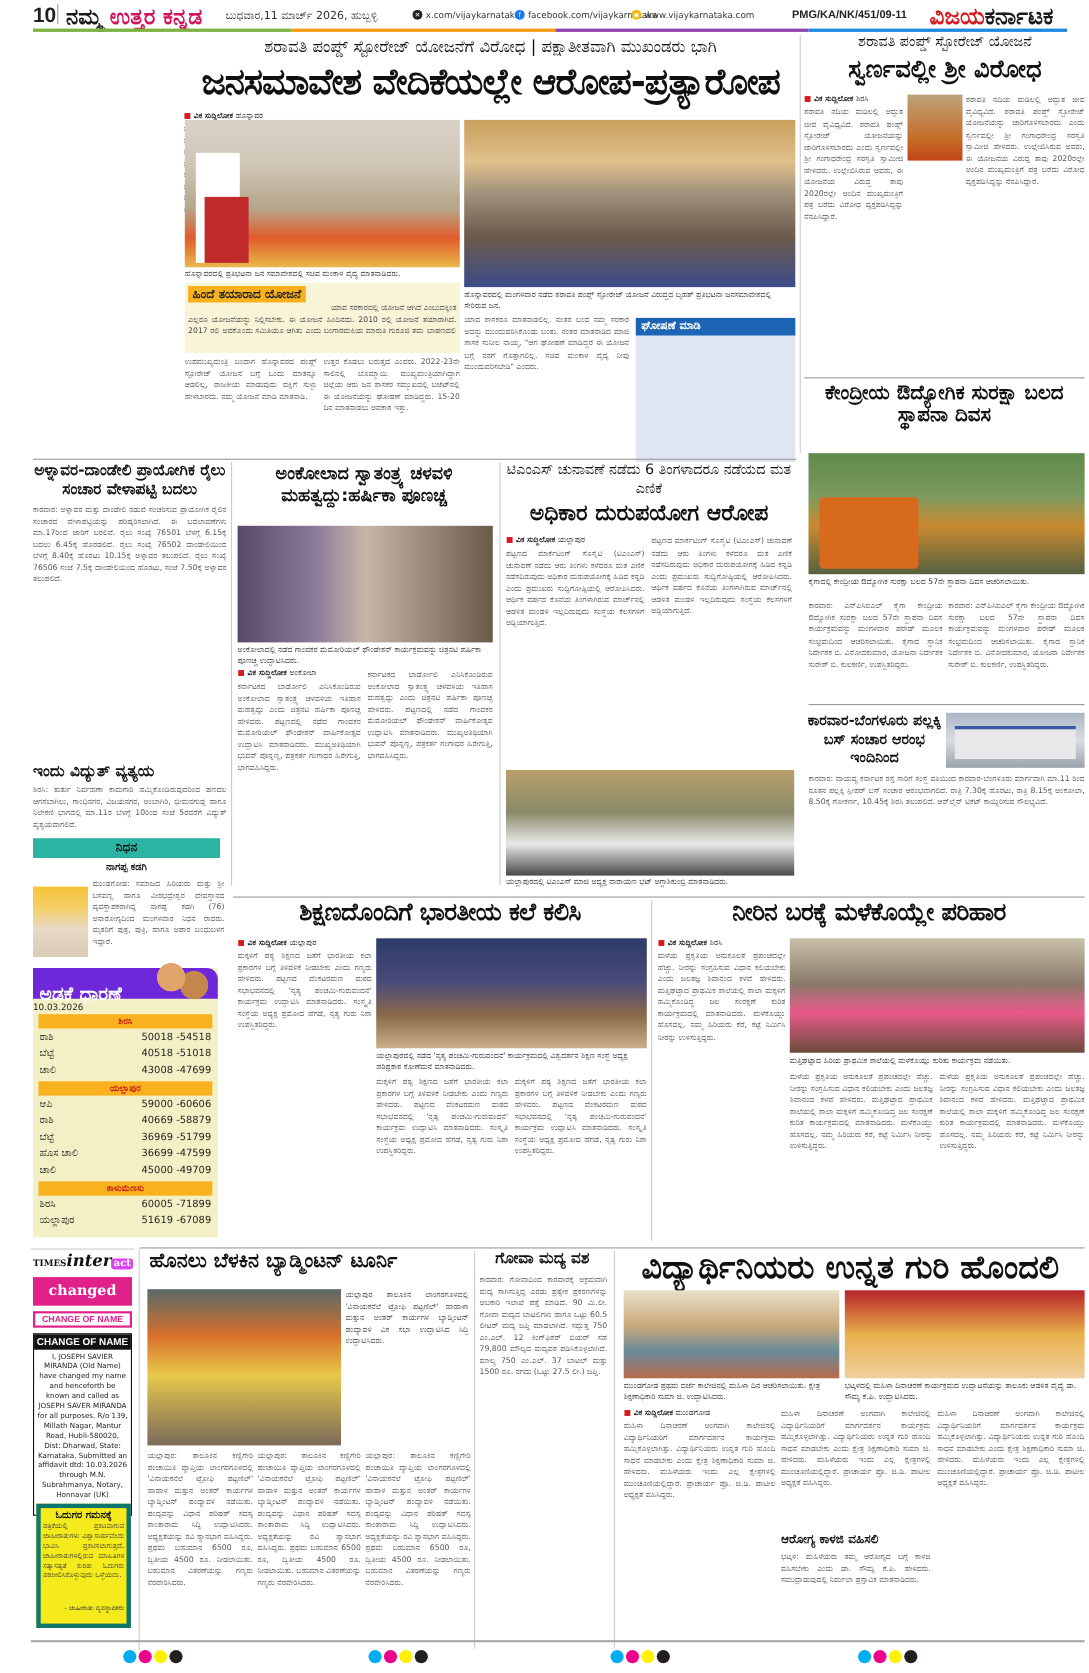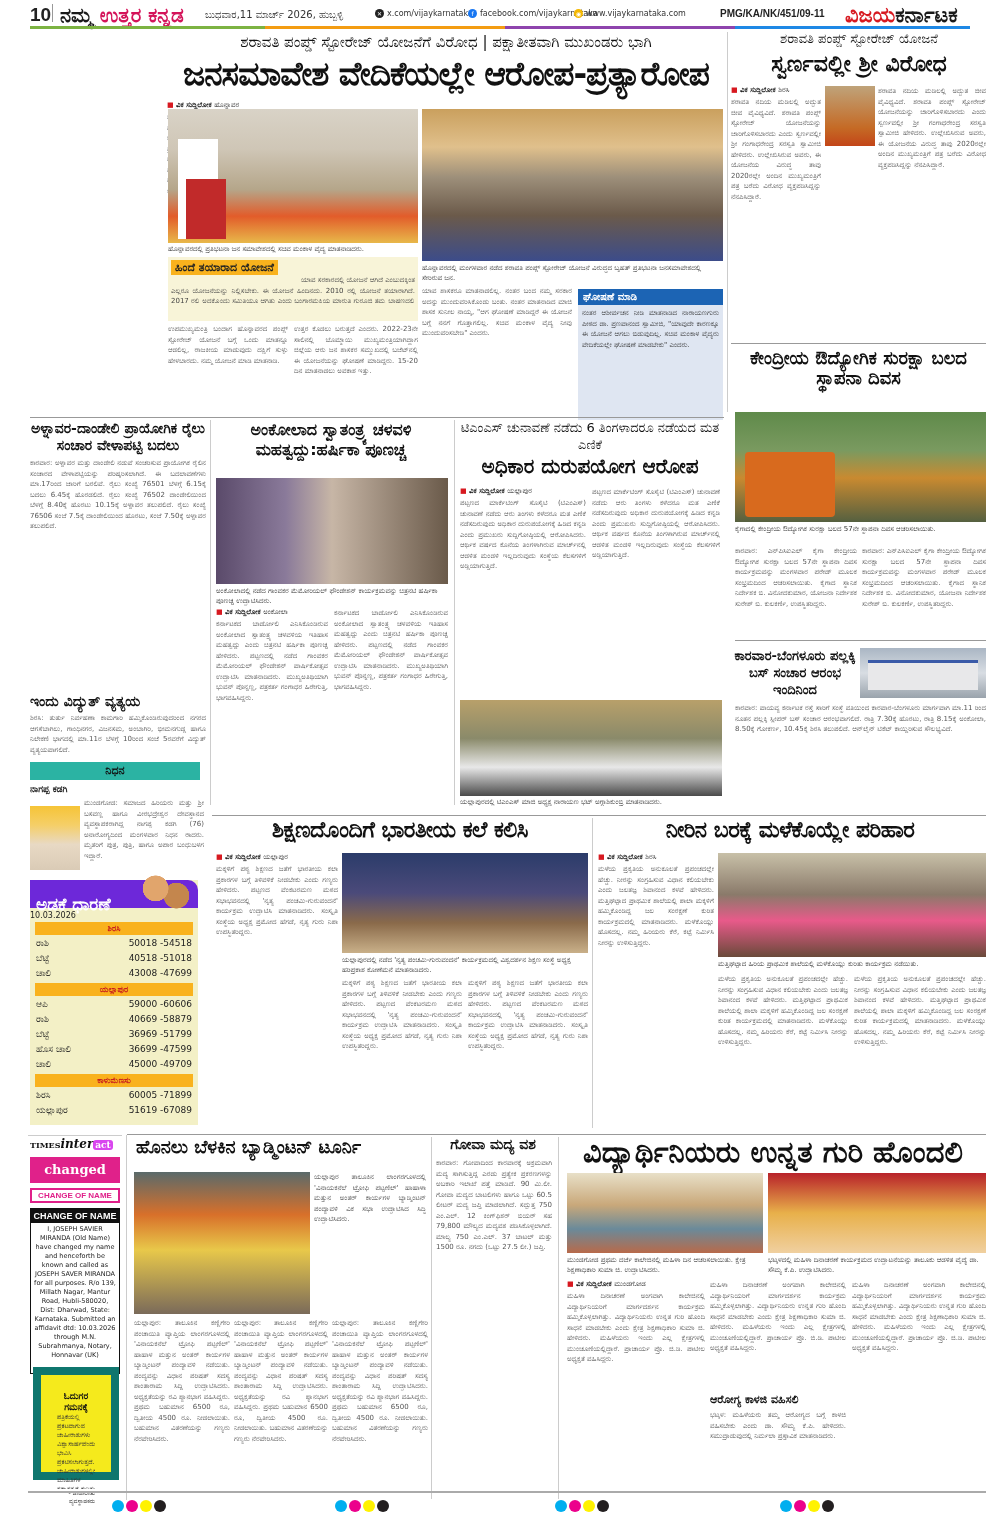--- a/index.html
+++ b/index.html
@@ -29,21 +29,21 @@
 .rate .d{text-align:left;font-size:8px;margin:3px 0 1px}
 .rate .g{background:#f9b21d;color:#c81e1e;text-align:center;font-size:8px;font-weight:bold;height:13px;line-height:13px;margin:2px 5px 1px}
 .rate .r{display:flex;justify-content:space-between;font-size:9px;padding:0 6px;height:15px;line-height:15px}
 .ad{left:30px;top:1137px;width:90px}
 .tl{font:bold 9px "DejaVu Serif",serif;color:#111}
 .tl span{color:#d71920;font-style:italic}
 .pers{background:#e0218a;color:#fff;text-align:center;font:bold 13px "DejaVu Serif",serif;height:26px;line-height:26px;margin-top:6px}
 .con{border:2px solid #e0218a;color:#e0218a;font:bold 8px "Liberation Sans",sans-serif;text-align:center;height:15px;line-height:12px;margin-top:5px}
 .cbox{border:1px solid #111;margin-top:5px;font-size:6.5px;line-height:9px;text-align:center;color:#222}
 .cbox .hd{background:#111;color:#fff;font:bold 9px "Liberation Sans",sans-serif;height:14px;line-height:14px}
-.yel{left:33px;top:1367px;width:86px;height:113px;background:#f5ea1c;border:8px solid #0f766e;padding:16px}
+.yel{left:33px;top:1367px;width:86px;height:113px;background:#f5ea1c;border:4px solid #0f766e;padding:2px}
 .yel .h{font-weight:bold;font-size:9px;text-align:center;color:#111}
 .cmyk{display:flex;gap:2px;top:1500px}
 .cmyk i{display:block;width:12px;height:12px;border-radius:50%}
 </style>
 </head>
 <body>
 
 <div class="abs hdr">
   <div class="abs pgno">10</div>
   <div class="abs" style="left:52px;top:4px;width:1px;height:18px;background:#999"></div>
@@ -84,21 +84,20 @@
 <div class="abs" style="left:168px;top:257px;width:250px;height:64px;background:#f8f4d8">
   <div class="abs" style="left:3px;top:3px;padding:1px 4px;background:#f9b21d;font:bold 11px 'DejaVu Sans',sans-serif;color:#222">ಹಿಂದೆ ತಯಾರಾದ ಯೋಜನೆ</div>
   <div class="abs txt" style="left:3px;top:18px;width:244px;height:44px;color:#444;text-indent:130px;margin-top:-16px;padding-top:16px">ಯಾವ ಸರಕಾರದಲ್ಲಿ ಯೋಜನೆ ಆಗಿದೆ ಎಂಬುದಕ್ಕಿಂತ ಎಲ್ಲರೂ ಯೋಜನೆಯನ್ನು ನಿಲ್ಲಿಸಬೇಕು. ಈ ಯೋಜನೆ ಹಿಂದಿನದು. 2010 ರಲ್ಲಿ ಯೋಜನೆ ತಯಾರಾಗಿದೆ. 2017 ರಲ್ಲಿ ಅದಕ್ಕೊಂದು ಸಮಿತಿಯೂ ಆಗಿತ್ತು ಎಂದು ಬಂಗಾರಮಕ್ಕಿಯ ಮಾರುತಿ ಗುರೂಜಿ ತಮ್ಮ ಭಾಷಣದಲ್ಲಿ ಹೇಳಿದರು. ಸಚಿವ ಮಂಕಾಳ ವೈದ್ಯರು ಯೋಜನೆಯನ್ನು ನಿಲ್ಲಿಸಿ ಜನರ ಪ್ರೀತಿಗೆ ಪಾತ್ರರಾಗಿ ಎಂದರು.</div>
 </div>
 
 <div class="abs txt" style="left:168px;top:324px;width:120px;height:94px">ಉಪಮುಖ್ಯಮಂತ್ರಿ ಬಂದಾಗ ಹೊನ್ನಾವರದ ಪಂಪ್ಡ್ ಸ್ಟೋರೇಜ್ ಯೋಜನೆ ಬಗ್ಗೆ ಒಂದು ಮಾತನ್ನೂ ಆಡಲಿಲ್ಲ, ರಾಜಕೀಯ ಮಾಡುವುದು ದಕ್ಷಿಗೆ ಸುಳ್ಳು ಹೇಳಬಾರದು. ನಮ್ಮ ಯೋಜನೆ ಮಾಡಿ ಮಾತನಾಡಿ.</div>
 <div class="abs txt" style="left:294px;top:324px;width:124px;height:94px">ಉತ್ತರ ಕೊಡಲು ಬರುತ್ತದೆ ಎಂದರು. 2022-23ನೇ ಸಾಲಿನಲ್ಲಿ ಬೊಮ್ಮಾಯಿ ಮುಖ್ಯಮಂತ್ರಿಯಾಗಿದ್ದಾಗ ಜಿಲ್ಲೆಯ ಆರು ಜನ ಶಾಸಕರ ಸಮ್ಮುಖದಲ್ಲಿ ಬಜೆಟ್‌ನಲ್ಲಿ ಈ ಯೋಜನೆಯನ್ನು ಘೋಷಣೆ ಮಾಡಿದ್ದರು. 15-20 ದಿನ ಮಾತನಾಡಲು ಅವಕಾಶ ಇತ್ತು.</div>
 <div class="abs txt" style="left:422px;top:286px;width:150px;height:130px">ಯಾವ ಶಾಸಕರೂ ಮಾತನಾಡಲಿಲ್ಲ. ನಂತರ ಬಂದ ನಮ್ಮ ಸರಕಾರ ಅದನ್ನು ಮುಂದುವರಿಸಿಕೊಂಡು ಬಂತು. ನಂತರ ಮಾತನಾಡಿದ ಮಾಜಿ ಶಾಸಕ ಸುನೀಲ ನಾಯ್ಕ, "ಆಗ ಘೋಷಣೆ ಮಾಡಿದ್ದರೆ ಈ ಯೋಜನೆ ಬಗ್ಗೆ ನನಗೆ ಗೊತ್ತಾಗಲಿಲ್ಲ. ಸಚಿವ ಮಂಕಾಳ ವೈದ್ಯ ನೀವು ಮುಂದುವರಿಸಬೇಡಿ" ಎಂದರು.</div>
 <div class="abs" style="left:578px;top:289px;width:145px;height:131px;background:#dfe6f2">
   <div style="background:#1c64b4;color:#fff;font:bold 10px 'DejaVu Sans',sans-serif;padding:2px 5px;height:16px">ಘೋಷಣೆ ಮಾಡಿ</div>
-  <div class="txt" style="padding:3px 4px;height:112px;color:#333">ನಂತರ ಆಶೀರ್ವಚನ ನೀಡಿ ಮಾತನಾಡಿದ ನಾರಾಯಣಗುರು ಪೀಠದ ಡಾ. ಪ್ರಣವಾನಂದ ಸ್ವಾಮೀಜಿ, "ಯಾವುದೇ ಕಾರಣಕ್ಕೂ ಈ ಯೋಜನೆ ಆಗಲು ಬಿಡುವುದಿಲ್ಲ. ಸಚಿವ ಮಂಕಾಳ ವೈದ್ಯರು ವೇದಿಕೆಯಲ್ಲೇ ಘೋಷಣೆ ಮಾಡಬೇಕು" ಎಂದರು.</div>
 </div>
 
 <div class="abs vrule" style="left:727px;top:32px;height:380px"></div>
 
 <div class="abs h1s" style="left:730px;top:32px;width:258px;font-size:13px">ಶರಾವತಿ ಪಂಪ್ಡ್ ಸ್ಟೋರೇಜ್ ಯೋಜನೆ</div>
 <div class="abs h1s" style="left:730px;top:52px;width:258px;font-size:22px;font-weight:bold">ಸ್ವರ್ಣವಲ್ಲೀ ಶ್ರೀ ವಿರೋಧ</div>
 <div class="abs byl" style="left:731px;top:86px"><span>ವಿಕ ಸುದ್ದಿಲೋಕ</span> <span style="font-weight:normal">ಶಿರಸಿ</span></div>
 <div class="abs img" style="left:825px;top:86px;width:50px;height:60px;background:linear-gradient(180deg,#bfa37a,#c56a25 70%,#c34518)"></div>
 <div class="abs txt" style="left:731px;top:97px;width:90px;height:242px;overflow:hidden">ಶರಾವತಿ ನದಿಯ ಮಡಿಲಲ್ಲಿ ಅದ್ಭುತ ಜೀವ ವೈವಿಧ್ಯವಿದೆ. ಶರಾವತಿ ಪಂಪ್ಡ್ ಸ್ಟೋರೇಜ್ ಯೋಜನೆಯನ್ನು ಜಾರಿಗೊಳಿಸಬಾರದು ಎಂದು ಸ್ವರ್ಣವಲ್ಲೀ ಶ್ರೀ ಗಂಗಾಧರೇಂದ್ರ ಸರಸ್ವತಿ ಸ್ವಾಮೀಜಿ ಹೇಳಿದರು. ಉಲ್ಲೇಖಿಸಿರುವ ಅವರು, ಈ ಯೋಜನೆಯ ವಿರುದ್ಧ ತಾವು 2020ರಲ್ಲೇ ಅಂದಿನ ಮುಖ್ಯಮಂತ್ರಿಗೆ ಪತ್ರ ಬರೆದು ವಿರೋಧ ವ್ಯಕ್ತಪಡಿಸಿದ್ದನ್ನು ನೆನಪಿಸಿದ್ದಾರೆ.</div>
 <div class="abs txt" style="left:878px;top:86px;width:108px;height:254px;overflow:hidden">ಶರಾವತಿ ನದಿಯ ಮಡಿಲಲ್ಲಿ ಅದ್ಭುತ ಜೀವ ವೈವಿಧ್ಯವಿದೆ. ಶರಾವತಿ ಪಂಪ್ಡ್ ಸ್ಟೋರೇಜ್ ಯೋಜನೆಯನ್ನು ಜಾರಿಗೊಳಿಸಬಾರದು ಎಂದು ಸ್ವರ್ಣವಲ್ಲೀ ಶ್ರೀ ಗಂಗಾಧರೇಂದ್ರ ಸರಸ್ವತಿ ಸ್ವಾಮೀಜಿ ಹೇಳಿದರು. ಉಲ್ಲೇಖಿಸಿರುವ ಅವರು, ಈ ಯೋಜನೆಯ ವಿರುದ್ಧ ತಾವು 2020ರಲ್ಲೇ ಅಂದಿನ ಮುಖ್ಯಮಂತ್ರಿಗೆ ಪತ್ರ ಬರೆದು ವಿರೋಧ ವ್ಯಕ್ತಪಡಿಸಿದ್ದನ್ನು ನೆನಪಿಸಿದ್ದಾರೆ.</div>
@@ -118,24 +117,24 @@
 <div class="abs h1s" style="left:731px;top:648px;width:128px;font-size:13px;font-weight:bold;line-height:1.3">ಕಾರವಾರ-ಬೆಂಗಳೂರು ಪಲ್ಲಕ್ಕಿ ಬಸ್ ಸಂಚಾರ ಆರಂಭ ಇಂದಿನಿಂದ</div>
 <div class="abs img" style="left:860px;top:648px;width:126px;height:50px;background:linear-gradient(180deg,#aab6c4 0%,#d8dde3 50%,#9aa3ac 100%)">
   <div class="abs" style="left:8px;top:12px;width:110px;height:30px;background:#e8e8ea;border-top:3px solid #3a5aa8"></div>
 </div>
 <div class="abs txt" style="left:735px;top:703px;width:251px;height:104px">ಕಾರವಾರ: ವಾಯವ್ಯ ಕರ್ನಾಟಕ ರಸ್ತೆ ಸಾರಿಗೆ ಸಂಸ್ಥೆ ವತಿಯಿಂದ ಕಾರವಾರ-ಬೆಂಗಳೂರು ಮಾರ್ಗವಾಗಿ ಮಾ.11 ರಿಂದ ನೂತನ ಪಲ್ಲಕ್ಕಿ ಸ್ಲೀಪರ್ ಬಸ್ ಸಂಚಾರ ಆರಂಭವಾಗಲಿದೆ. ರಾತ್ರಿ 7.30ಕ್ಕೆ ಹೊರಟು, ರಾತ್ರಿ 8.15ಕ್ಕೆ ಅಂಕೋಲಾ, 8.50ಕ್ಕೆ ಗೋಕರ್ಣ, 10.45ಕ್ಕೆ ಶಿರಸಿ ತಲುಪಲಿದೆ. ಆನ್‌ಲೈನ್ ಟಿಕೆಟ್ ಕಾಯ್ದಿರಿಸುವ ಸೌಲಭ್ಯವಿದೆ.</div>
 
 <div class="abs rule" style="left:30px;top:417px;width:694px"></div>
 <div class="abs h1s" style="left:28px;top:420px;width:180px;font-size:14px;font-weight:bold;line-height:1.2">ಅಳ್ನಾವರ-ದಾಂಡೇಲಿ ಪ್ರಾಯೋಗಿಕ ರೈಲು ಸಂಚಾರ ವೇಳಾಪಟ್ಟಿ ಬದಲು</div>
 <div class="abs txt" style="left:30px;top:458px;width:176px;height:232px">ಕಾರವಾರ: ಅಳ್ನಾವರ ಮತ್ತು ದಾಂಡೇಲಿ ನಡುವೆ ಸಂಚರಿಸುವ ಪ್ರಾಯೋಗಿಕ ರೈಲಿನ ಸಂಚಾರದ ವೇಳಾಪಟ್ಟಿಯನ್ನು ಪರಿಷ್ಕರಿಸಲಾಗಿದೆ. ಈ ಬದಲಾವಣೆಗಳು ಮಾ.17ರಿಂದ ಜಾರಿಗೆ ಬರಲಿವೆ. ರೈಲು ಸಂಖ್ಯೆ 76501 ಬೆಳಗ್ಗೆ 6.15ಕ್ಕೆ ಬದಲು 6.45ಕ್ಕೆ ಹೊರಡಲಿದೆ. ರೈಲು ಸಂಖ್ಯೆ 76502 ದಾಂಡೇಲಿಯಿಂದ ಬೆಳಗ್ಗೆ 8.40ಕ್ಕೆ ಹೊರಟು 10.15ಕ್ಕೆ ಅಳ್ನಾವರ ತಲುಪಲಿದೆ. ರೈಲು ಸಂಖ್ಯೆ 76506 ಸಂಜೆ 7.5ಕ್ಕೆ ದಾಂಡೇಲಿಯಿಂದ ಹೊರಟು, ಸಂಜೆ 7.50ಕ್ಕೆ ಅಳ್ನಾವರ ತಲುಪಲಿದೆ.</div>
 <div class="abs" style="left:30px;top:693px;font:bold 14px 'DejaVu Sans',sans-serif;color:#111">ಇಂದು ವಿದ್ಯುತ್ ವ್ಯತ್ಯಯ</div>
-<div class="abs txt" style="left:30px;top:713px;width:176px;height:42px">ಶಿರಸಿ: ತುರ್ತು ನಿರ್ವಹಣಾ ಕಾಮಗಾರಿ ಹಮ್ಮಿಕೊಂಡಿರುವುದರಿಂದ ನಗರದ ಆಗಸೆಬಾಗಿಲು, ಗಾಂಧಿನಗರ, ವಿಜನಸಮ, ಅಂಬಾಗಿರಿ, ಭೀಮನಗುಡ್ಡ ಹಾಗೂ ನಿಲೇಕಣಿ ಭಾಗದಲ್ಲಿ ಮಾ.11ರ ಬೆಳಗ್ಗೆ 10ರಿಂದ ಸಂಜೆ 5ರವರೆಗೆ ವಿದ್ಯುತ್ ವ್ಯತ್ಯಯವಾಗಲಿದೆ.</div>
+<div class="abs txt" style="left:30px;top:713px;width:176px;height:42px">ಶಿರಸಿ: ತುರ್ತು ನಿರ್ವಹಣಾ ಕಾಮಗಾರಿ ಹಮ್ಮಿಕೊಂಡಿರುವುದರಿಂದ ಷಣದಲ ಆಗಸೆಬಾಗಿಲು, ಗಾಂಧಿನಗರ, ವಿಜಯನಗರ, ಅಂಬಾಗಿರಿ, ಭೀಮನಗುಡ್ಡ ಹಾಗೂ ನಿಲೇಕಣಿ ಭಾಗದಲ್ಲಿ ಮಾ.11ರ ಬೆಳಗ್ಗೆ 10ರಿಂದ ಸಂಜೆ 5ರವರೆಗೆ ವಿದ್ಯುತ್ ವ್ಯತ್ಯಯವಾಗಲಿದೆ.</div>
 
 <div class="abs" style="left:30px;top:762px;width:170px;height:18px;background:#2bb3a3;color:#111;text-align:center;font:bold 11px 'DejaVu Sans',sans-serif;line-height:18px">ನಿಧನ</div>
-<div class="abs" style="left:30px;top:784px;width:170px;font-weight:bold;font-size:9px">ನಾಗಪ್ಪ ಕಡಗಿ</div>
+<div class="abs" style="left:30px;top:784px;width:170px;text-align:center;font-weight:bold;font-size:9px">ನಾಗಪ್ಪ ಕಡಗಿ</div>
 <div class="abs img" style="left:30px;top:806px;width:50px;height:64px;background:linear-gradient(180deg,#f6c437 0%,#f5cf68 30%,#e8d9c4 60%,#dacbb6 100%)"></div>
 <div class="abs txt" style="left:84px;top:798px;width:120px;height:76px">ಮುಂಡಗೋಡ: ಸಮಾಜದ ಹಿರಿಯರು ಮತ್ತು ಶ್ರೀ ಬಸವಣ್ಣ ಹಾಗೂ ವೀರಭದ್ರೇಶ್ವರ ದೇವಸ್ಥಾನದ ವ್ಯವಸ್ಥಾಪಕರಾಗಿದ್ದ ನಾಗಪ್ಪ ಕಡಗಿ (76) ಅನಾರೋಗ್ಯದಿಂದ ಮಂಗಳವಾರ ನಿಧನ ರಾದರು. ಮೃತರಿಗೆ ಪುತ್ರ, ಪುತ್ರಿ, ಹಾಗೂ ಅಪಾರ ಬಂಧುಬಳಗ ಇದ್ದಾರೆ.</div>
 
 <div class="abs rate">
   <div class="t">ಅಡಕೆ ಧಾರಣೆ</div>
   <div class="abs" style="right:6px;top:-6px;width:52px;height:36px;background:radial-gradient(circle at 30% 40%,#e1a56c 0 30%,transparent 31%),radial-gradient(circle at 70% 60%,#c4864d 0 30%,transparent 31%);"></div>
   <div class="d">10.03.2026</div>
   <div id="rate-groups">
       <div class="g">ಶಿರಸಿ</div>
       <div class="r">
@@ -213,21 +212,21 @@
 <div class="abs h1s" style="left:594px;top:818px;width:392px;font-size:22px;font-weight:bold;letter-spacing:-0.5px">ನೀರಿನ ಬರಕ್ಕೆ ಮಳೆಕೊಯ್ಲೇ ಪರಿಹಾರ</div>
 <div class="abs byl" style="left:598px;top:853px"><span>ವಿಕ ಸುದ್ದಿಲೋಕ</span> <span style="font-weight:normal">ಶಿರಸಿ</span></div>
 <div class="abs txt" style="left:598px;top:864px;width:116px;height:260px">ಮಳೆಯ ಪ್ರಕೃತಿಯ ಅನುಕೂಲತೆ ಪ್ರಪಂಚದಲ್ಲೇ ಹೆಚ್ಚು. ನೀರನ್ನು ಸಂಗ್ರಹಿಸುವ ವಿಧಾನ ಕಲಿಯಬೇಕು ಎಂದು ಜಲತಜ್ಞ ಶಿವಾನಂದ ಕಳವೆ ಹೇಳಿದರು. ಮತ್ತಿಘಟ್ಟಾದ ಪ್ರಾಥಮಿಕ ಶಾಲೆಯಲ್ಲಿ ಶಾಲಾ ಮಕ್ಕಳಿಗೆ ಹಮ್ಮಿಕೊಂಡಿದ್ದ ಜಲ ಸಂರಕ್ಷಣೆ ಕುರಿತ ಕಾರ್ಯಕ್ರಮದಲ್ಲಿ ಮಾತನಾಡಿದರು. ಮಳೆಕೊಯ್ಲು ಹೊಸದಲ್ಲ. ನಮ್ಮ ಹಿರಿಯರು ಕೆರೆ, ಕಟ್ಟೆ ನಿರ್ಮಿಸಿ ನೀರನ್ನು ಉಳಿಸುತ್ತಿದ್ದರು.</div>
 <div class="abs img" style="left:718px;top:853px;width:268px;height:104px;background:linear-gradient(180deg,#c8c0a8 0%,#8a7a6a 40%,#e85a8a 65%,#6a4a3a 100%)"></div>
 <div class="abs cap" style="left:718px;top:959px;width:268px">ಮತ್ತಿಘಟ್ಟಾದ ಹಿರಿಯ ಪ್ರಾಥಮಿಕ ಶಾಲೆಯಲ್ಲಿ ಮಳೆಕೊಯ್ಲು ಕುರಿತು ಕಾರ್ಯಕ್ರಮ ನಡೆಯಿತು.</div>
 <div class="abs txt" style="left:718px;top:974px;width:130px;height:150px">ಮಳೆಯ ಪ್ರಕೃತಿಯ ಅನುಕೂಲತೆ ಪ್ರಪಂಚದಲ್ಲೇ ಹೆಚ್ಚು. ನೀರನ್ನು ಸಂಗ್ರಹಿಸುವ ವಿಧಾನ ಕಲಿಯಬೇಕು ಎಂದು ಜಲತಜ್ಞ ಶಿವಾನಂದ ಕಳವೆ ಹೇಳಿದರು. ಮತ್ತಿಘಟ್ಟಾದ ಪ್ರಾಥಮಿಕ ಶಾಲೆಯಲ್ಲಿ ಶಾಲಾ ಮಕ್ಕಳಿಗೆ ಹಮ್ಮಿಕೊಂಡಿದ್ದ ಜಲ ಸಂರಕ್ಷಣೆ ಕುರಿತ ಕಾರ್ಯಕ್ರಮದಲ್ಲಿ ಮಾತನಾಡಿದರು. ಮಳೆಕೊಯ್ಲು ಹೊಸದಲ್ಲ. ನಮ್ಮ ಹಿರಿಯರು ಕೆರೆ, ಕಟ್ಟೆ ನಿರ್ಮಿಸಿ ನೀರನ್ನು ಉಳಿಸುತ್ತಿದ್ದರು.</div>
 <div class="abs txt" style="left:854px;top:974px;width:132px;height:150px">ಮಳೆಯ ಪ್ರಕೃತಿಯ ಅನುಕೂಲತೆ ಪ್ರಪಂಚದಲ್ಲೇ ಹೆಚ್ಚು. ನೀರನ್ನು ಸಂಗ್ರಹಿಸುವ ವಿಧಾನ ಕಲಿಯಬೇಕು ಎಂದು ಜಲತಜ್ಞ ಶಿವಾನಂದ ಕಳವೆ ಹೇಳಿದರು. ಮತ್ತಿಘಟ್ಟಾದ ಪ್ರಾಥಮಿಕ ಶಾಲೆಯಲ್ಲಿ ಶಾಲಾ ಮಕ್ಕಳಿಗೆ ಹಮ್ಮಿಕೊಂಡಿದ್ದ ಜಲ ಸಂರಕ್ಷಣೆ ಕುರಿತ ಕಾರ್ಯಕ್ರಮದಲ್ಲಿ ಮಾತನಾಡಿದರು. ಮಳೆಕೊಯ್ಲು ಹೊಸದಲ್ಲ. ನಮ್ಮ ಹಿರಿಯರು ಕೆರೆ, ಕಟ್ಟೆ ನಿರ್ಮಿಸಿ ನೀರನ್ನು ಉಳಿಸುತ್ತಿದ್ದರು.</div>
 
 <div class="abs" style="left:28px;top:1135px;width:94px;height:1px;background:#ccc"></div>
 <div class="abs ad">
-  <div class="tl"><span style="color:#111;font-style:normal;font-size:8px">TIMES</span><span style="color:#111;font-size:12px">inter</span><span style="background:#d946ef;color:#fff;border-radius:3px;padding:0 2px;font-style:normal">act</span></div>
+  <div class="tl"><span style="color:#111;font-style:normal;font-size:8px">TIMES</span><span style="color:#111;font-size:15px">inter</span><span style="background:#d946ef;color:#fff;border-radius:3px;padding:0 2px;font-style:normal">act</span></div>
   <div class="pers">changed</div>
   <div class="con">CHANGE OF NAME</div>
   <div class="cbox">
     <div class="hd">CHANGE OF NAME</div>
     <div style="padding:2px 3px;height:150px;overflow:hidden">I, JOSEPH SAVIER MIRANDA (Old Name) have changed my name and henceforth be known and called as JOSEPH SAVER MIRANDA for all purposes. R/o 139, Millath Nagar, Mantur Road, Hubli-580020, Dist: Dharwad, State: Karnataka. Submitted an affidavit dtd: 10.03.2026 through M.N. Subrahmanya, Notary, Honnavar (UK)</div>
   </div>
 </div>
 <div class="abs yel">
   <div class="h">ಓದುಗರ ಗಮನಕ್ಕೆ</div>
   <div class="txt" style="color:#333;height:76px;font-size:6.5px;line-height:9px">ಪತ್ರಿಕೆಯಲ್ಲಿ ಪ್ರಕಟವಾಗುವ ಜಾಹೀರಾತುಗಳು ವಿಶ್ವಾಸಾರ್ಹವೆಂದು ಭಾವಿಸಿ ಪ್ರಕಟಿಸಲಾಗುತ್ತದೆ. ಜಾಹೀರಾತುಗಳಲ್ಲಿರುವ ಮಾಹಿತಿಗಳ ಸತ್ಯಾಸತ್ಯತೆ ಕುರಿತು ಓದುಗರು ಪರಿಶೀಲಿಸಿಕೊಳ್ಳುವುದು ಒಳ್ಳೆಯದು.</div>

